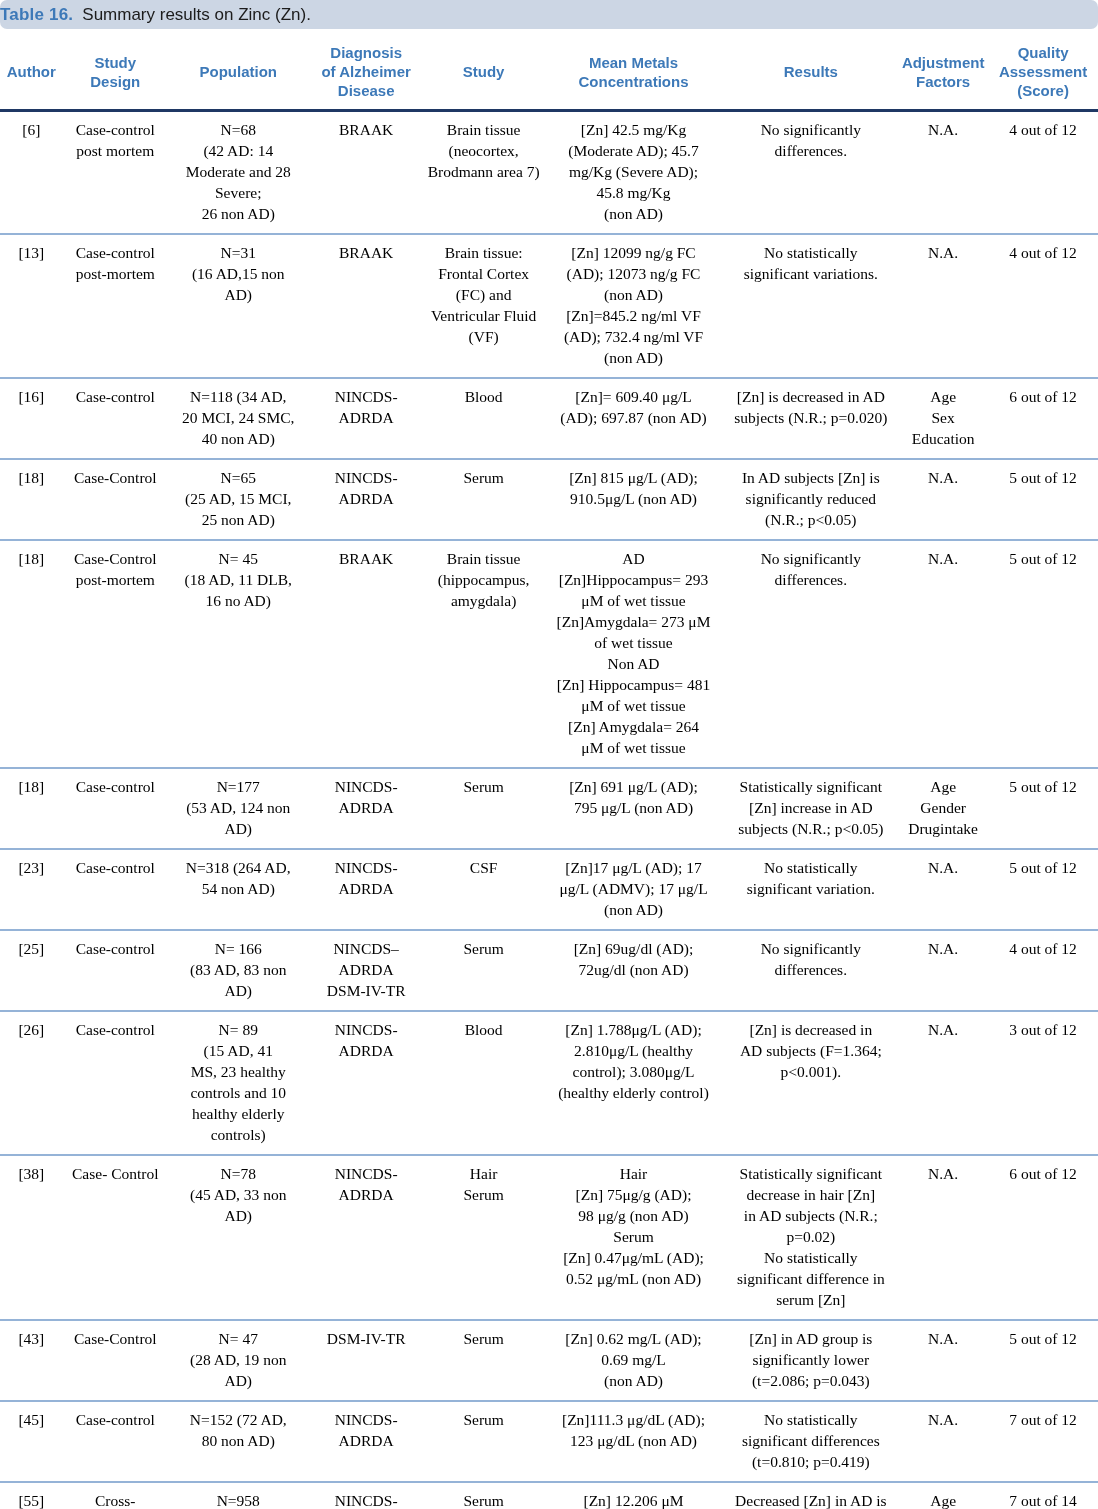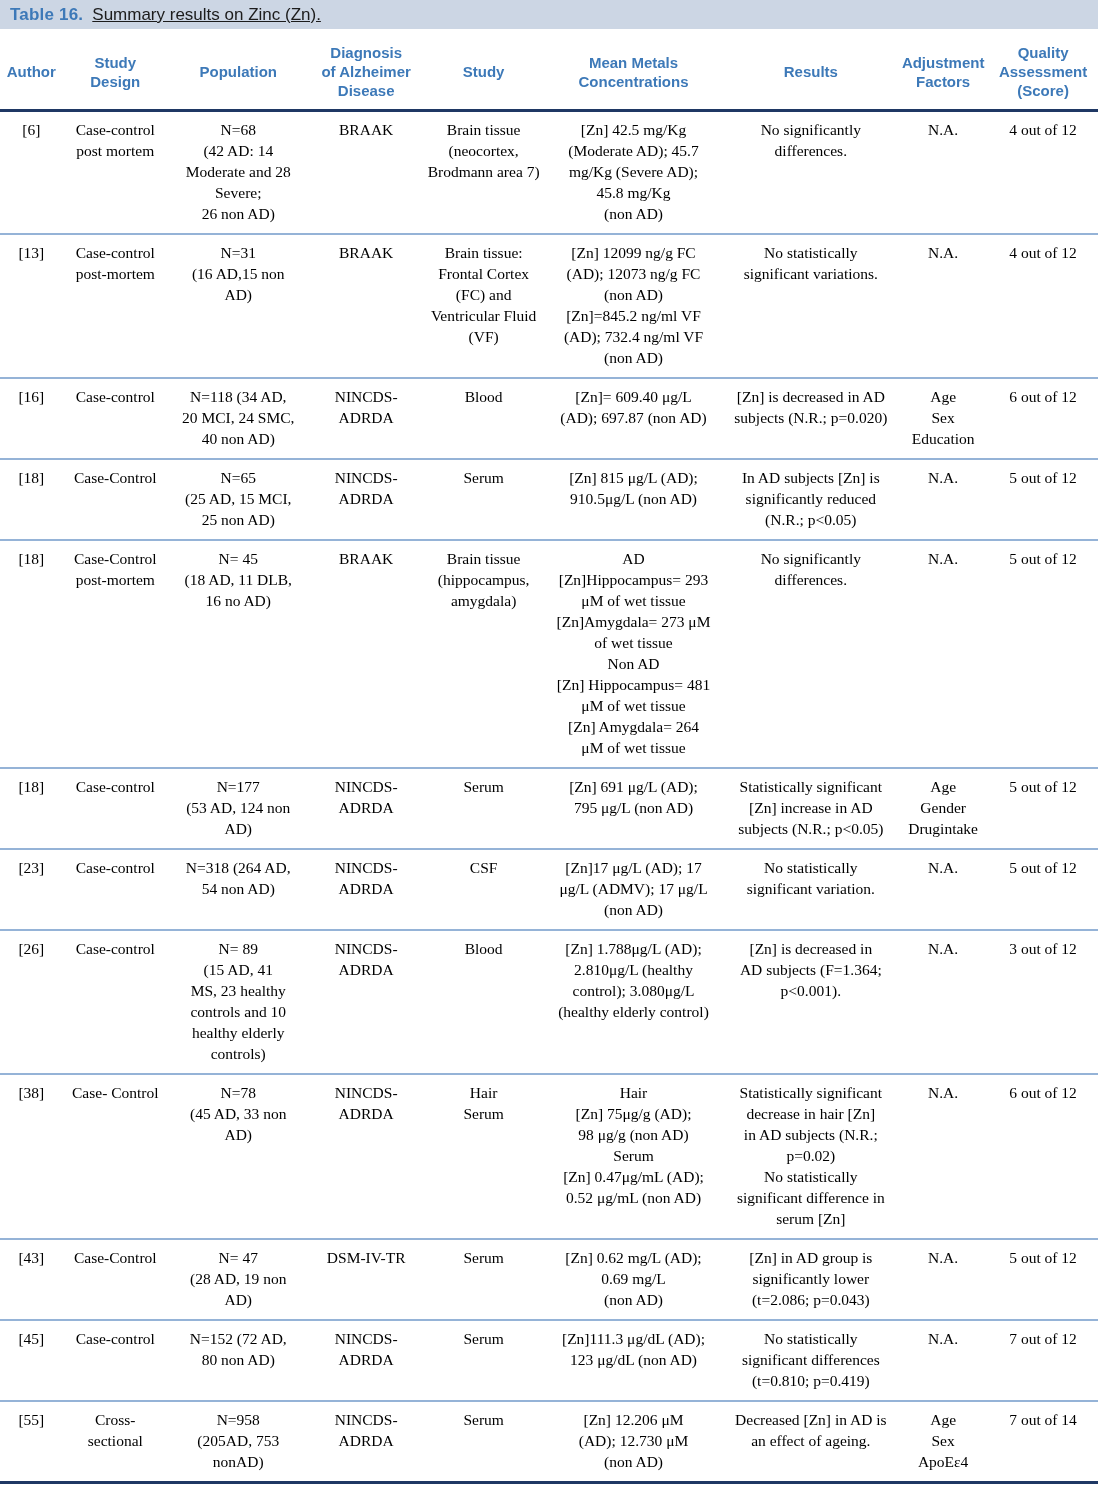--- a/index.html
+++ b/index.html
@@ -13,32 +13,32 @@
     width:1098px;
     font-family:"Liberation Serif", serif;
     color:#000;
     -webkit-font-smoothing:antialiased;
   }
   .title-bar{
     background:var(--title-bar-bg);
     height:29px;
     display:flex;
     align-items:center;
-    padding-left:10px;
     box-sizing:border-box;
     font-family:"Liberation Sans", sans-serif;
     font-size:17px;
+    border-radius:7px;
   }
   .title-label{
     color:var(--accent-blue);
     font-weight:bold;
     margin-right:9px;
     letter-spacing:0.2px;
   }
-  .title-text{color:#1c1c1c;text-decoration:underline;}
+  .title-text{color:#1c1c1c;}
   table{
     width:1098px;
     border-collapse:collapse;
     table-layout:fixed;
     margin-top:7px;
   }
   thead th{
     font-family:"Liberation Sans", sans-serif;
     color:var(--accent-blue);
     font-weight:bold;
@@ -242,20 +242,37 @@
         <td>CSF</td>
         <td>[Zn]17 μg/L (AD); 17
 μg/L (ADMV); 17 μg/L
 (non AD)</td>
         <td>No statistically
 significant variation.</td>
         <td>N.A.</td>
         <td>5 out of 12</td>
       </tr>
       <tr>
+        <td>[25]</td>
+        <td>Case-control</td>
+        <td>N= 166
+(83 AD, 83 non
+AD)</td>
+        <td>NINCDS–
+ADRDA
+DSM-IV-TR</td>
+        <td>Serum</td>
+        <td>[Zn] 69ug/dl (AD);
+72ug/dl (non AD)</td>
+        <td>No significantly
+differences.</td>
+        <td>N.A.</td>
+        <td>4 out of 12</td>
+      </tr>
+      <tr>
         <td>[26]</td>
         <td>Case-control</td>
         <td>N= 89
 (15 AD, 41
 MS, 23 healthy
 controls and 10
 healthy elderly
 controls)</td>
         <td>NINCDS-
 ADRDA</td>

